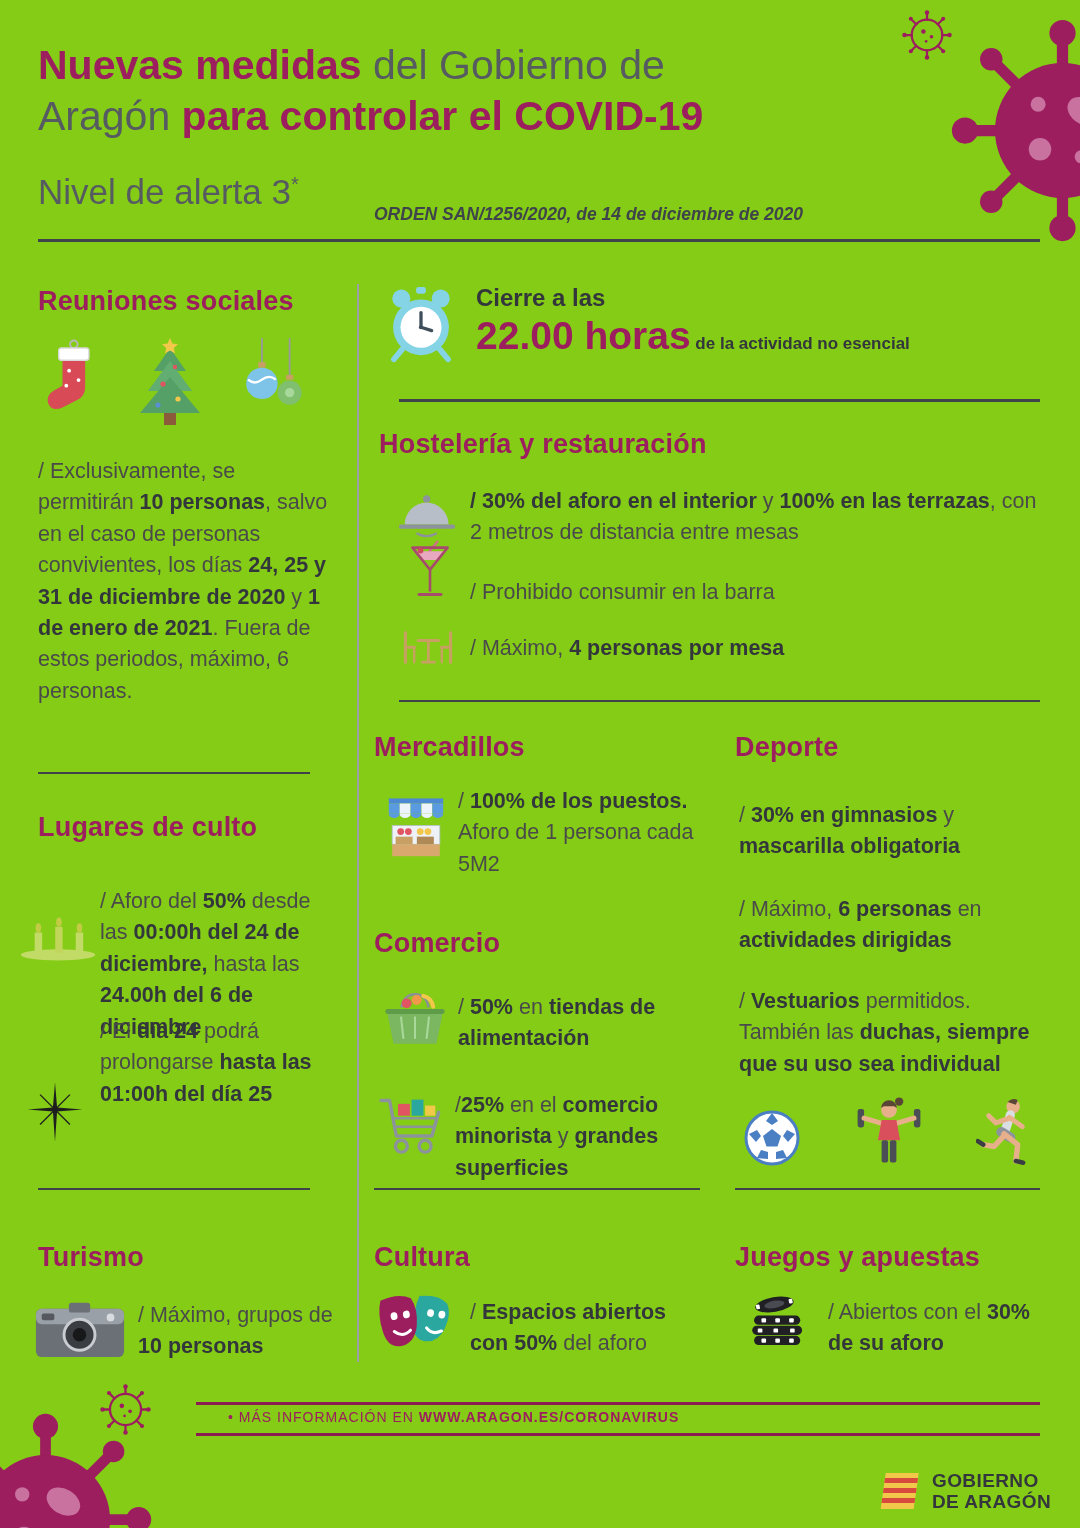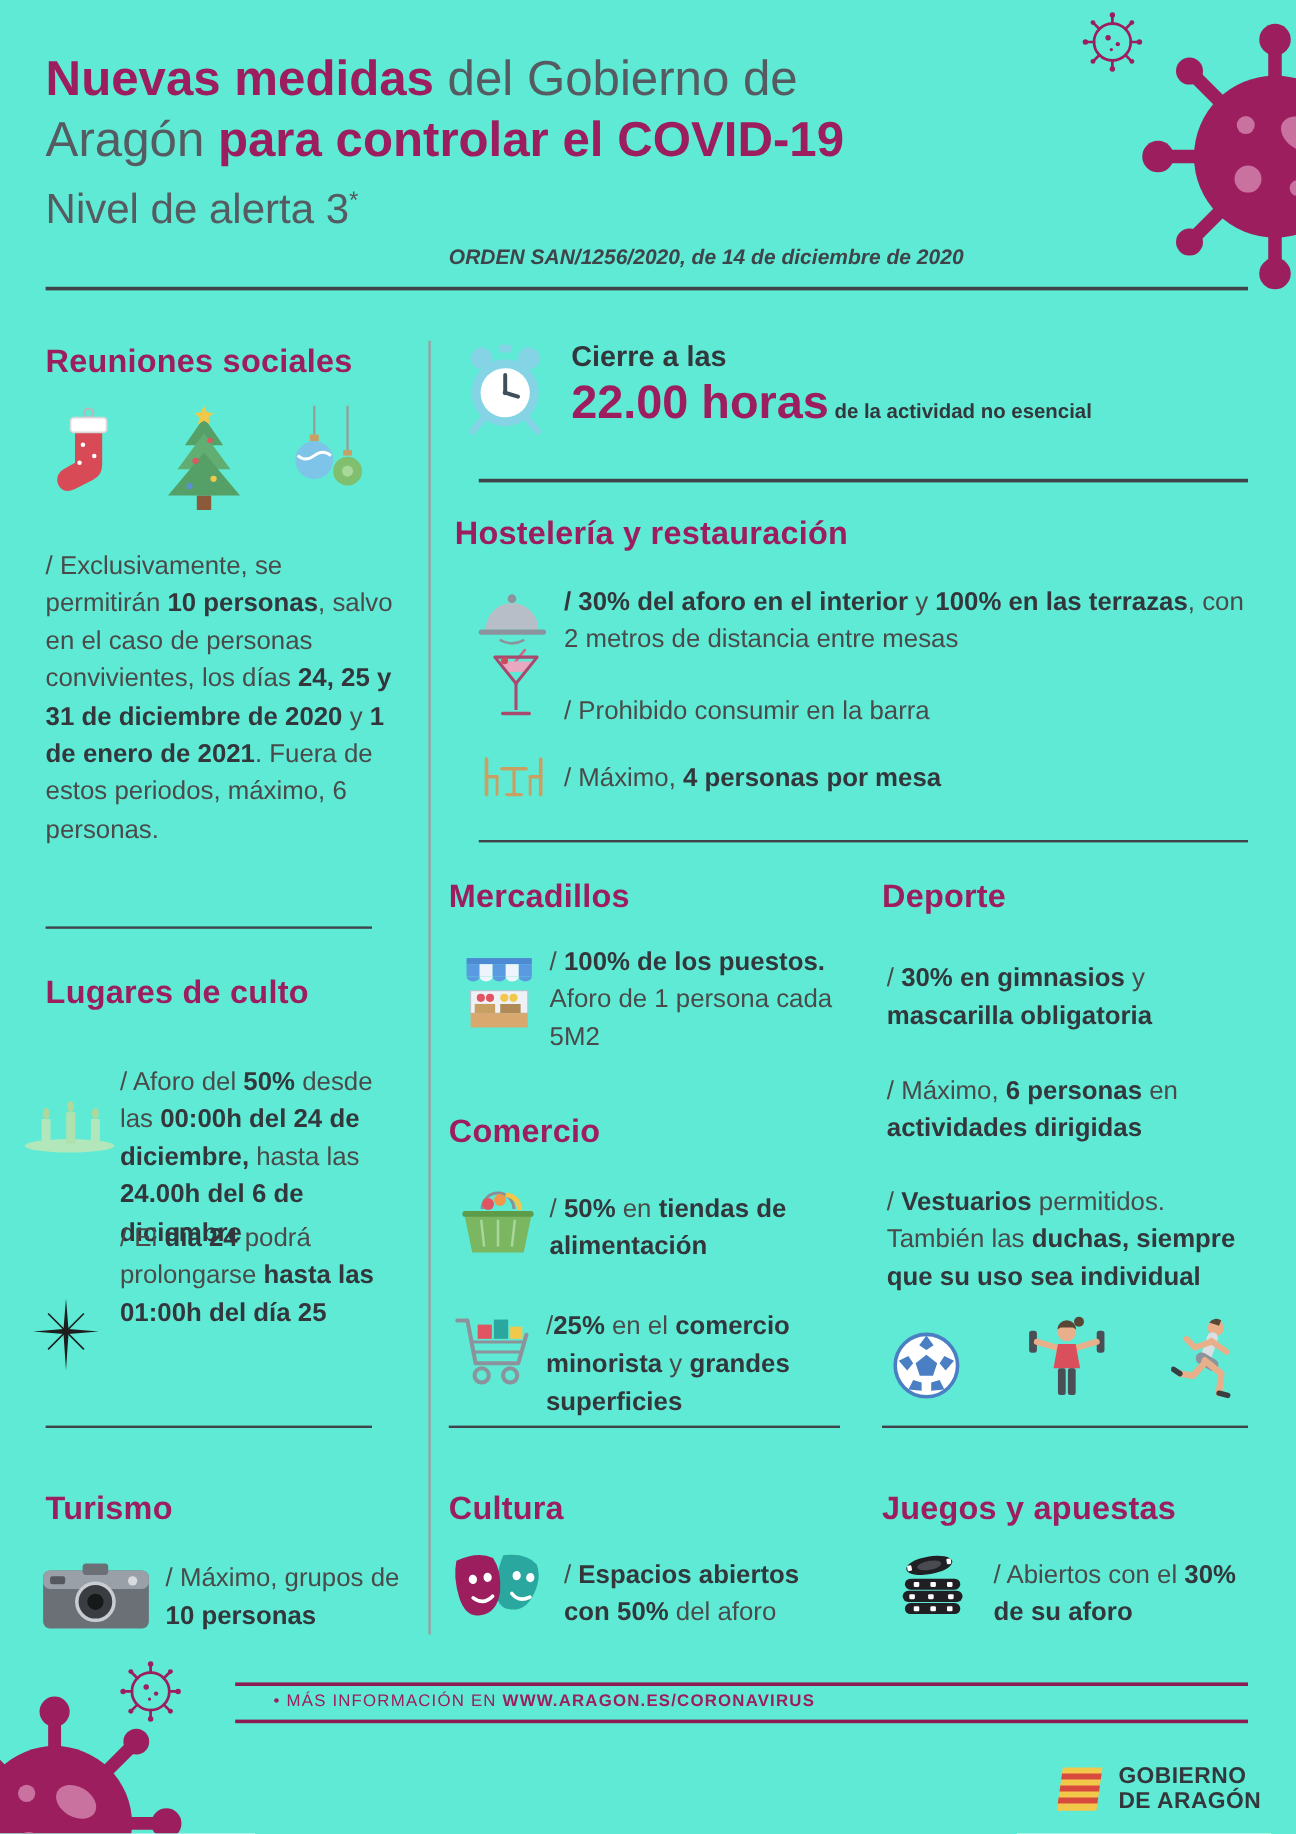--- a/index.html
+++ b/index.html
@@ -4,32 +4,32 @@
 <style>
   :root{
     --accent:#9c1e5e;
     --text:#4a4a4a;
     --textdark:#33373c;
     --rule:#3f444a;
     --footerline:#8c1d52;
   }
   *{margin:0;padding:0;box-sizing:border-box;}
   body{background:#ffffff;font-family:"Liberation Sans",sans-serif;}
-  .page{position:relative;width:1080px;height:1528px;background:#5eead4;color:var(--text);overflow:hidden;}
+  .page{position:relative;width:1080px;height:1528px;background:#84cc16;color:var(--text);overflow:hidden;}
   .b{font-weight:bold;color:var(--textdark);}
   .accent{color:var(--accent);}
   .sec-title{position:absolute;font-size:27px;font-weight:bold;color:var(--accent);letter-spacing:0.2px;}
   .body-txt{position:absolute;font-size:21.5px;line-height:1.46;color:var(--text);}
   .rule{position:absolute;background:var(--rule);}
   .icon{position:absolute;}
 
   
   #title{position:absolute;left:38px;top:40px;font-size:41px;line-height:1.24;color:#565b61;font-weight:normal;}
   #title .b{font-weight:bold;}
-  #alert{position:absolute;left:38px;top:155px;font-size:35px;color:#565b61;}
+  #alert{position:absolute;left:38px;top:172px;font-size:35px;color:#565b61;}
   #alert sup{font-size:20px;}
   #order{position:absolute;left:374px;top:204px;font-size:17.5px;font-style:italic;font-weight:bold;color:#3f444a;}
   #header-rule{left:38px;top:239px;width:1002px;height:3px;}
 
   
   #reuniones-title{left:38px;top:286px;}
   #xmas-row{position:absolute;left:38px;top:336px;width:272px;display:flex;justify-content:space-between;align-items:flex-start;}
   #reuniones-body{left:38px;top:456px;width:296px;}
   #rule-l1{left:38px;top:772px;width:272px;height:2px;}
   #culto-title{left:38px;top:812px;}

